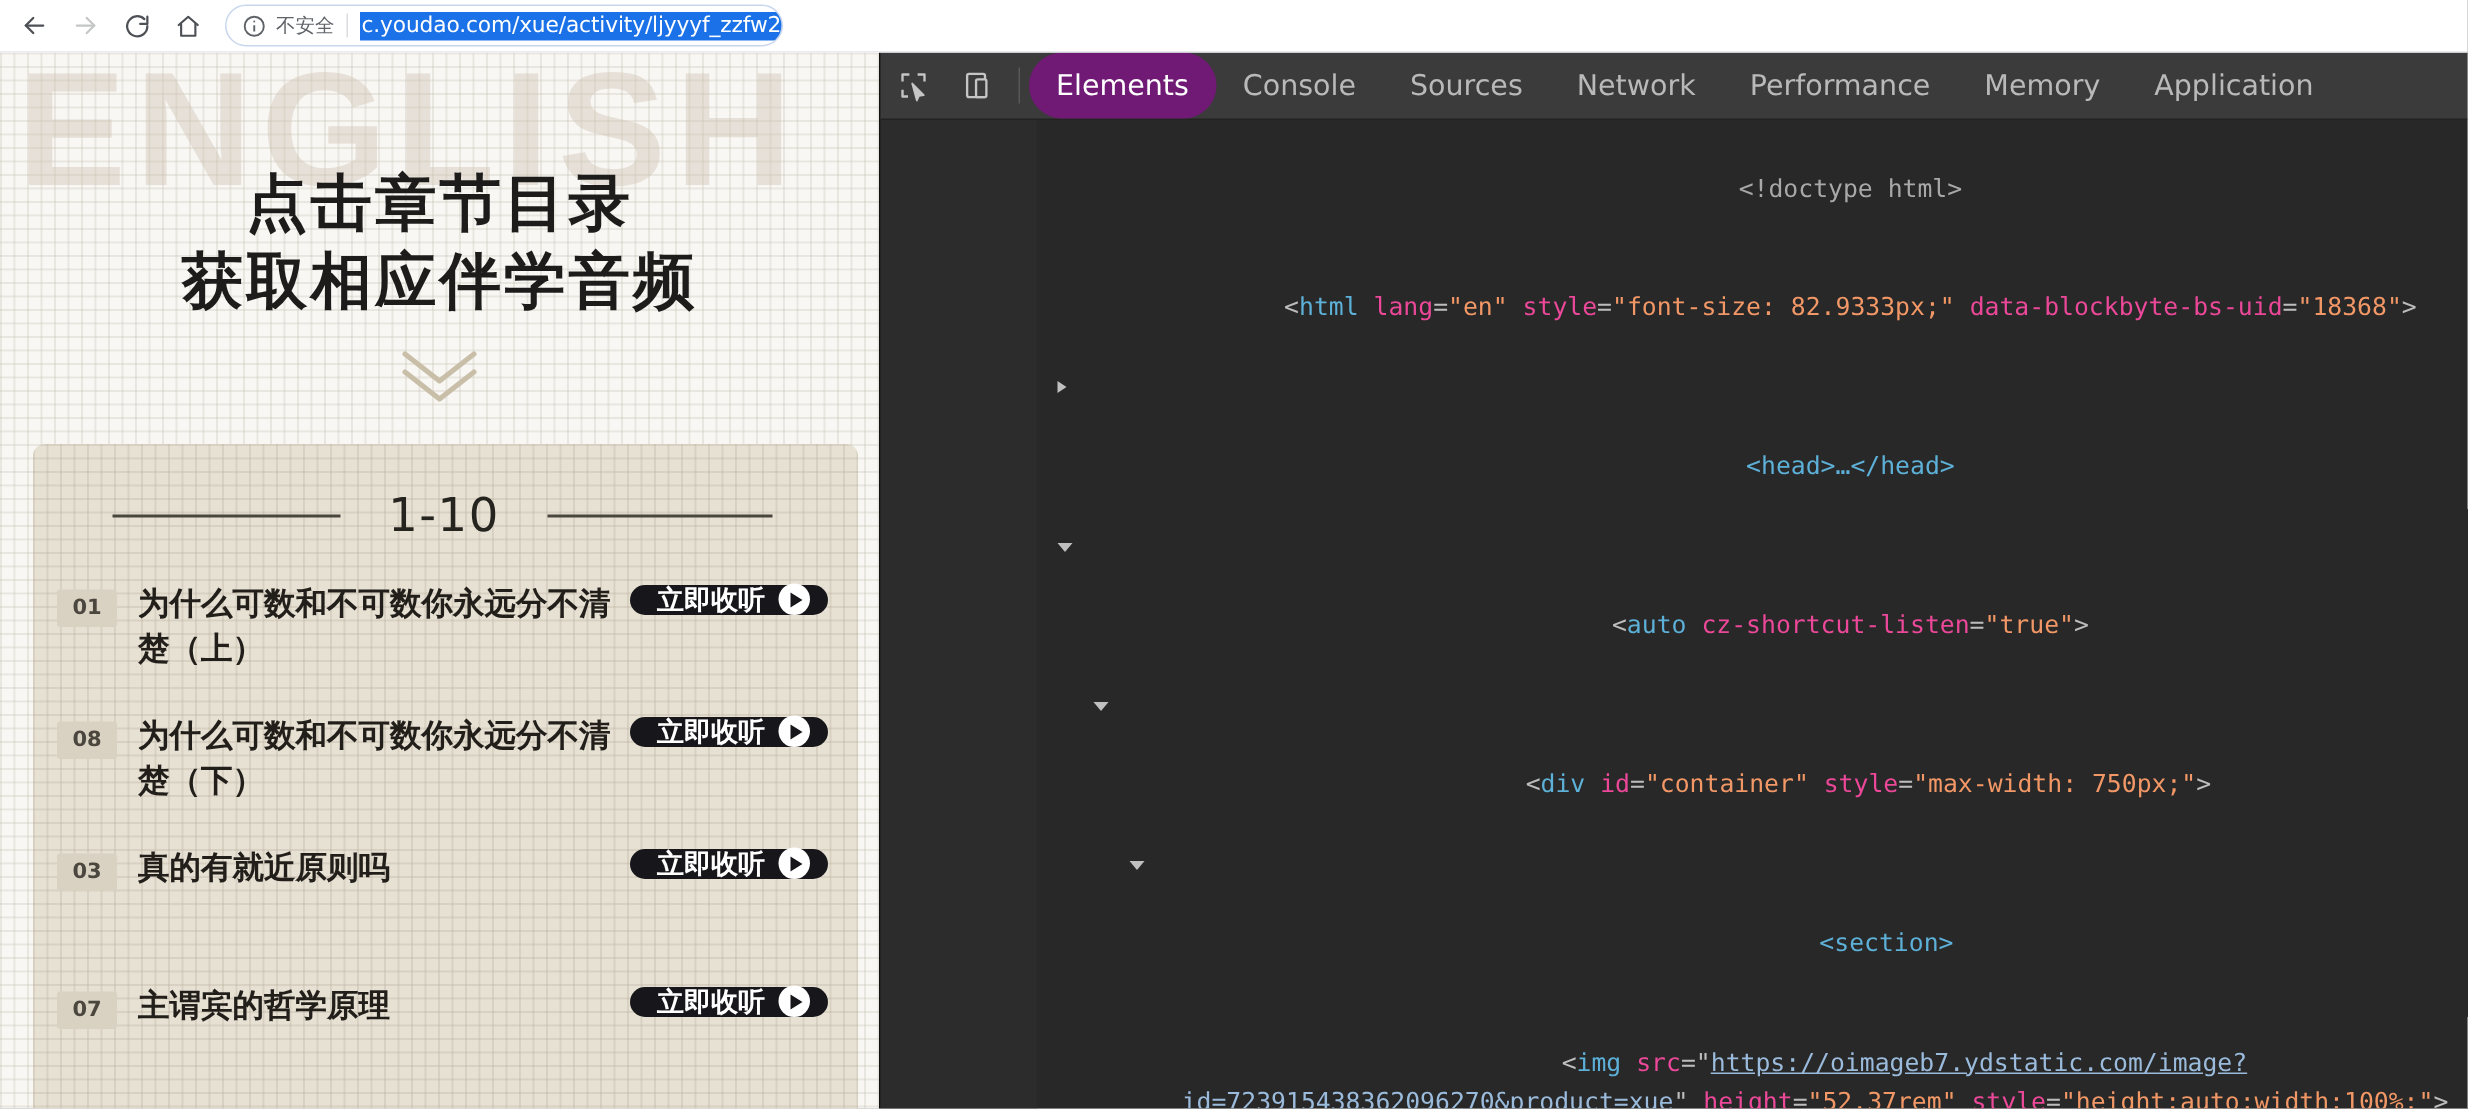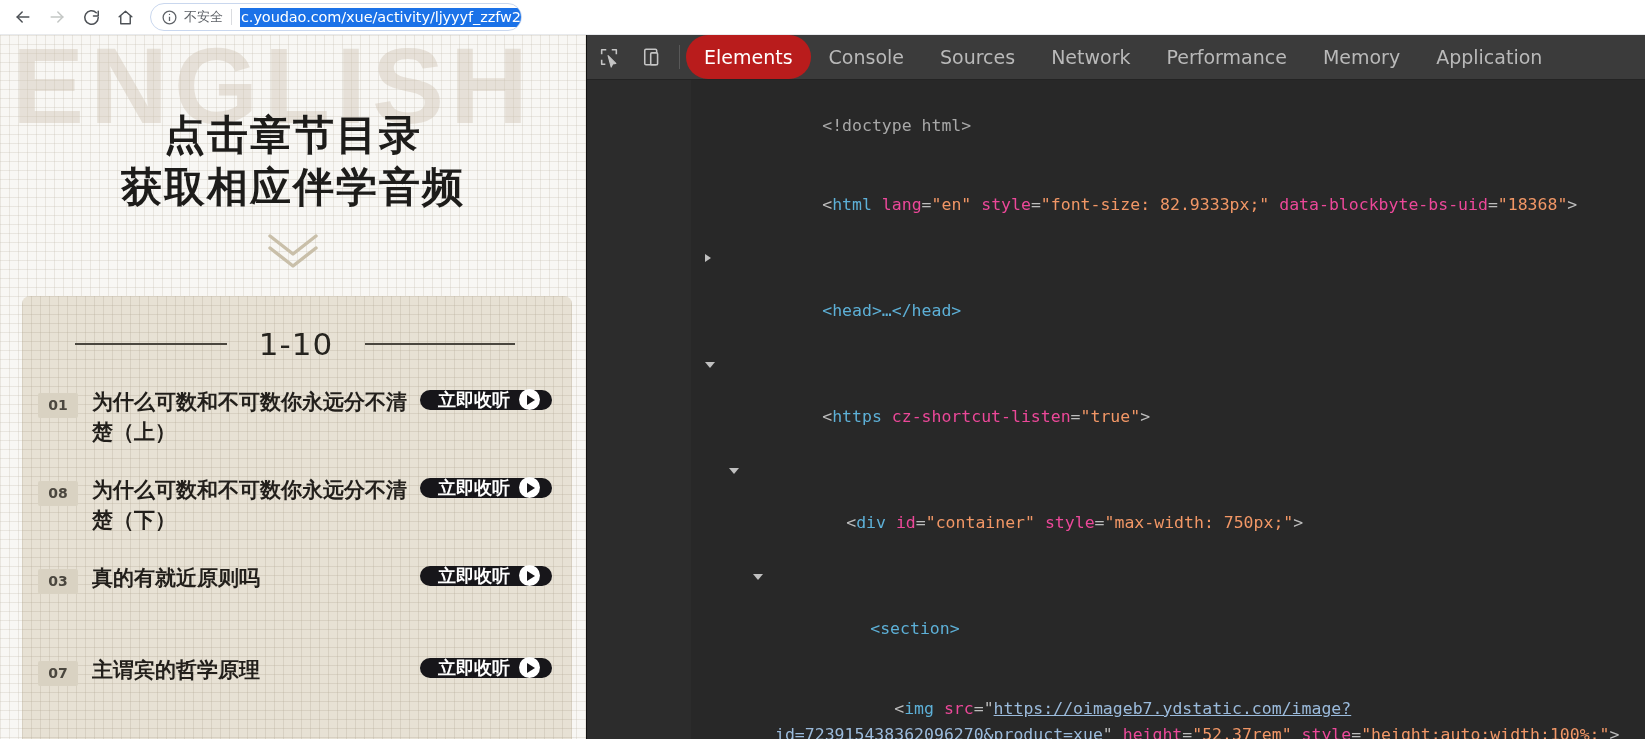--- a/index.html
+++ b/index.html
@@ -199,34 +199,35 @@
   .dt-tab {
     display: flex; align-items: center;
     padding: 0 18px;
     font-size: 19px;
     color: #b9b9b9;
     white-space: nowrap;
     font-family: "DejaVu Sans", sans-serif;
     cursor: pointer;
   }
   .dt-tab.active {
-    background: #b91c1c;
+    background: #701a75;
     color: #ffffff;
     border-radius: 22px;
   }
 
   .dt-tree {
     flex: 1 1 auto;
     position: relative;
     overflow: hidden;
     background: #282828;
     font-family: "DejaVu Sans Mono", monospace;
     font-size: 16.5px;
     line-height: 26.5px;
     padding-top: 6px;
+    text-align: center;
   }
   .node { position: relative; padding-left: 12px; white-space: pre-wrap; }
   .ind1 { padding-left: 12px; }
   .ind2 { padding-left: 36px; }
   .ind3 { padding-left: 60px; }
   .ind4 { padding-left: 84px; }
 
   .tag   { color: #5db0d7; }
   .attr  { color: #ec4899; }
   .val   { color: #f29766; }
@@ -402,21 +403,21 @@
             <span class="punc">&lt;</span><span class="tag">html</span><span class="punc"> </span><span class="attr">lang</span><span class="punc">=</span><span class="val">"en"</span><span class="punc"> </span><span class="attr">style</span><span class="punc">=</span><span class="val">"font-size: 82.9333px;"</span><span class="punc"> </span><span class="attr">data-blockbyte-bs-uid</span><span class="punc">=</span><span class="val">"18368"</span><span class="punc">&gt;</span>
           </div>
 
           <div class="node ind1" style="position:relative">
             <span class="tri" style="left:14px"></span>
             <span class="tag">&lt;head&gt;…&lt;/head&gt;</span>
           </div>
 
           <div class="node ind1" style="position:relative">
             <span class="tri open" style="left:14px"></span>
-            <span class="punc">&lt;</span><span class="tag">https</span><span class="punc"> </span><span class="attr">cz-shortcut-listen</span><span class="punc">=</span><span class="val">"true"</span><span class="punc">&gt;</span>
+            <span class="punc">&lt;</span><span class="tag">auto</span><span class="punc"> </span><span class="attr">cz-shortcut-listen</span><span class="punc">=</span><span class="val">"true"</span><span class="punc">&gt;</span>
           </div>
 
           <div class="node ind2" style="position:relative">
             <span class="tri open" style="left:38px"></span>
             <span class="punc">&lt;</span><span class="tag">div</span><span class="punc"> </span><span class="attr">id</span><span class="punc">=</span><span class="val">"container"</span><span class="punc"> </span><span class="attr">style</span><span class="punc">=</span><span class="val">"max-width: 750px;"</span><span class="punc">&gt;</span>
           </div>
 
           <div class="node ind3" style="position:relative">
             <span class="tri open" style="left:62px"></span>
             <span class="tag">&lt;section&gt;</span>

